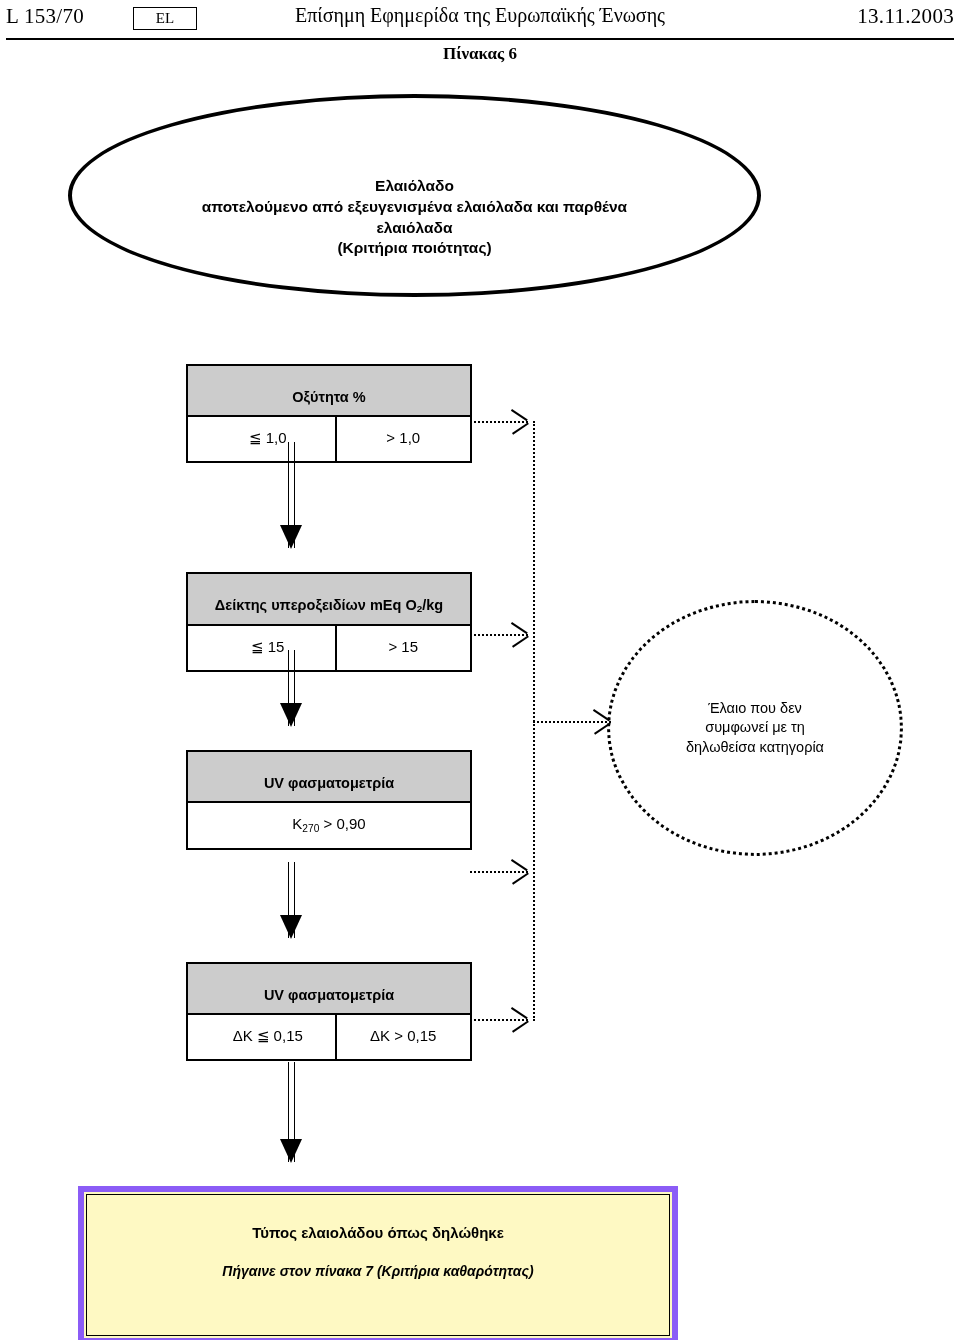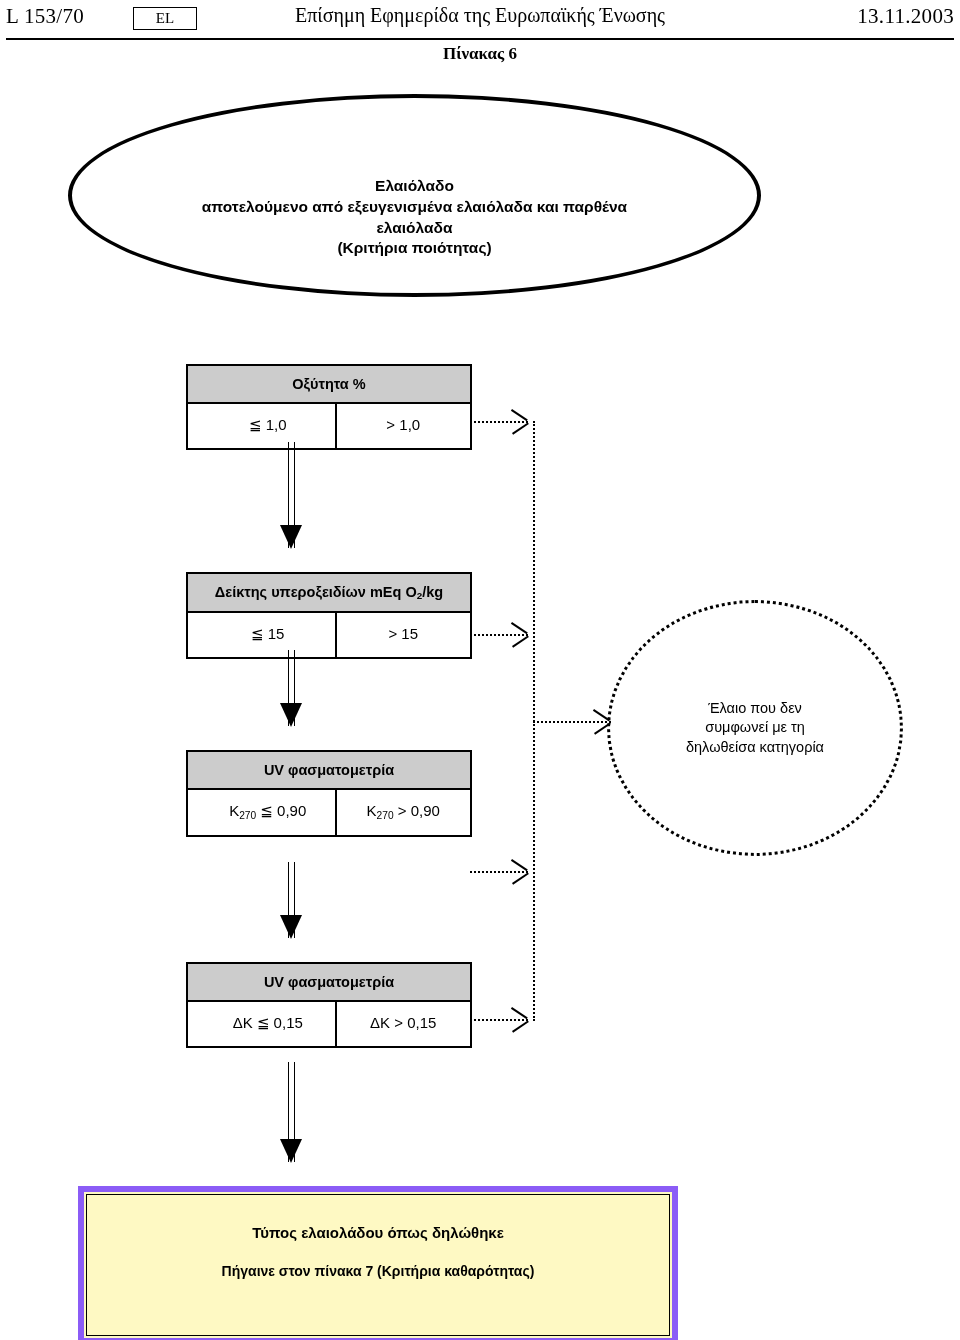--- a/index.html
+++ b/index.html
@@ -27,21 +27,21 @@
   .ellipse-main{position:absolute;left:68px;top:94px;width:685px;height:195px;
                 border:4.5px solid #000;border-radius:50%;
                 display:flex;align-items:center;justify-content:center;}
   .ellipse-main .txt{text-align:center;font-size:15.5px;font-weight:bold;line-height:1.33;
                      width:560px;margin-top:44px;}
 
   
   .dbox{position:absolute;left:186px;width:282px;border:2.2px solid #000;background:#fff;}
   .dbox .head{background:#cccccc;border-bottom:2.2px solid #000;
               text-align:center;font-size:14.5px;font-weight:bold;
-              padding:10px 4px 9px;line-height:1.2;}
+              padding:23px 4px 9px;line-height:1.2;}
   .dbox .cells{display:flex;}
   .dbox .cell{flex:1;text-align:center;font-size:15px;padding:12px 2px 14px;}
   .dbox .cell.left{border-right:2.2px solid #000;padding-left:15px;}
   sub{font-size:.68em;vertical-align:-.25em;}
 
   .b1{top:364px;}
   .b2{top:572px;}
   .b3{top:750px;}
   .b4{top:962px;}
 
@@ -51,21 +51,21 @@
                display:flex;align-items:center;justify-content:center;}
   .ellipse-rej .txt{text-align:center;font-size:14.5px;font-weight:normal;line-height:1.35;
                     width:230px;}
 
   
   .finalbox{position:absolute;left:78px;top:1186px;width:584px;height:142px;
             border:6px solid #8b5cf6;background:#fef9c3;padding:2px;}
   .finalbox .inner{width:100%;height:100%;border:1.6px solid #000;box-sizing:border-box;
                    text-align:center;}
   .finalbox .l1{font-size:15px;font-weight:bold;line-height:1.35;margin-top:28px;}
-  .finalbox .l2{font-size:14px;font-weight:bold;margin-top:20px;}
+  .finalbox .l2{font-size:14px;font-weight:bold;font-style:italic;margin-top:20px;}
 
   
   .varrow{position:absolute;left:288px;width:7px;}
   .varrow .stem{position:absolute;left:0;top:0;width:7px;height:100%;
                 border-left:1.6px solid #000;border-right:1.6px solid #000;
                 box-sizing:border-box;}
   .varrow .headt{position:absolute;left:-8px;bottom:-1px;width:0;height:0;
                  border-left:11.5px solid transparent;border-right:11.5px solid transparent;
                  border-top:24px solid #000;}
   .va1{top:442px;height:106px;}
@@ -129,21 +129,20 @@
   <div class="head"><span>Δείκτης υπεροξειδίων mEq O</span><sub>2</sub><span>/kg</span></div>
   <div class="cells">
     <div class="cell left">≦ 15</div>
     <div class="cell">&gt; 15</div>
   </div>
 </div>
 
 <div class="dbox b3">
   <div class="head">UV φασματομετρία</div>
   <div class="cells">
-    <div class="cell left"><span>K</span><sub>270</sub><span> ≦ 0,90</span></div>
     <div class="cell"><span>K</span><sub>270</sub><span> &gt; 0,90</span></div>
   </div>
 </div>
 
 <div class="dbox b4">
   <div class="head">UV φασματομετρία</div>
   <div class="cells">
     <div class="cell left">ΔK ≦ 0,15</div>
     <div class="cell">ΔK &gt; 0,15</div>
   </div>

